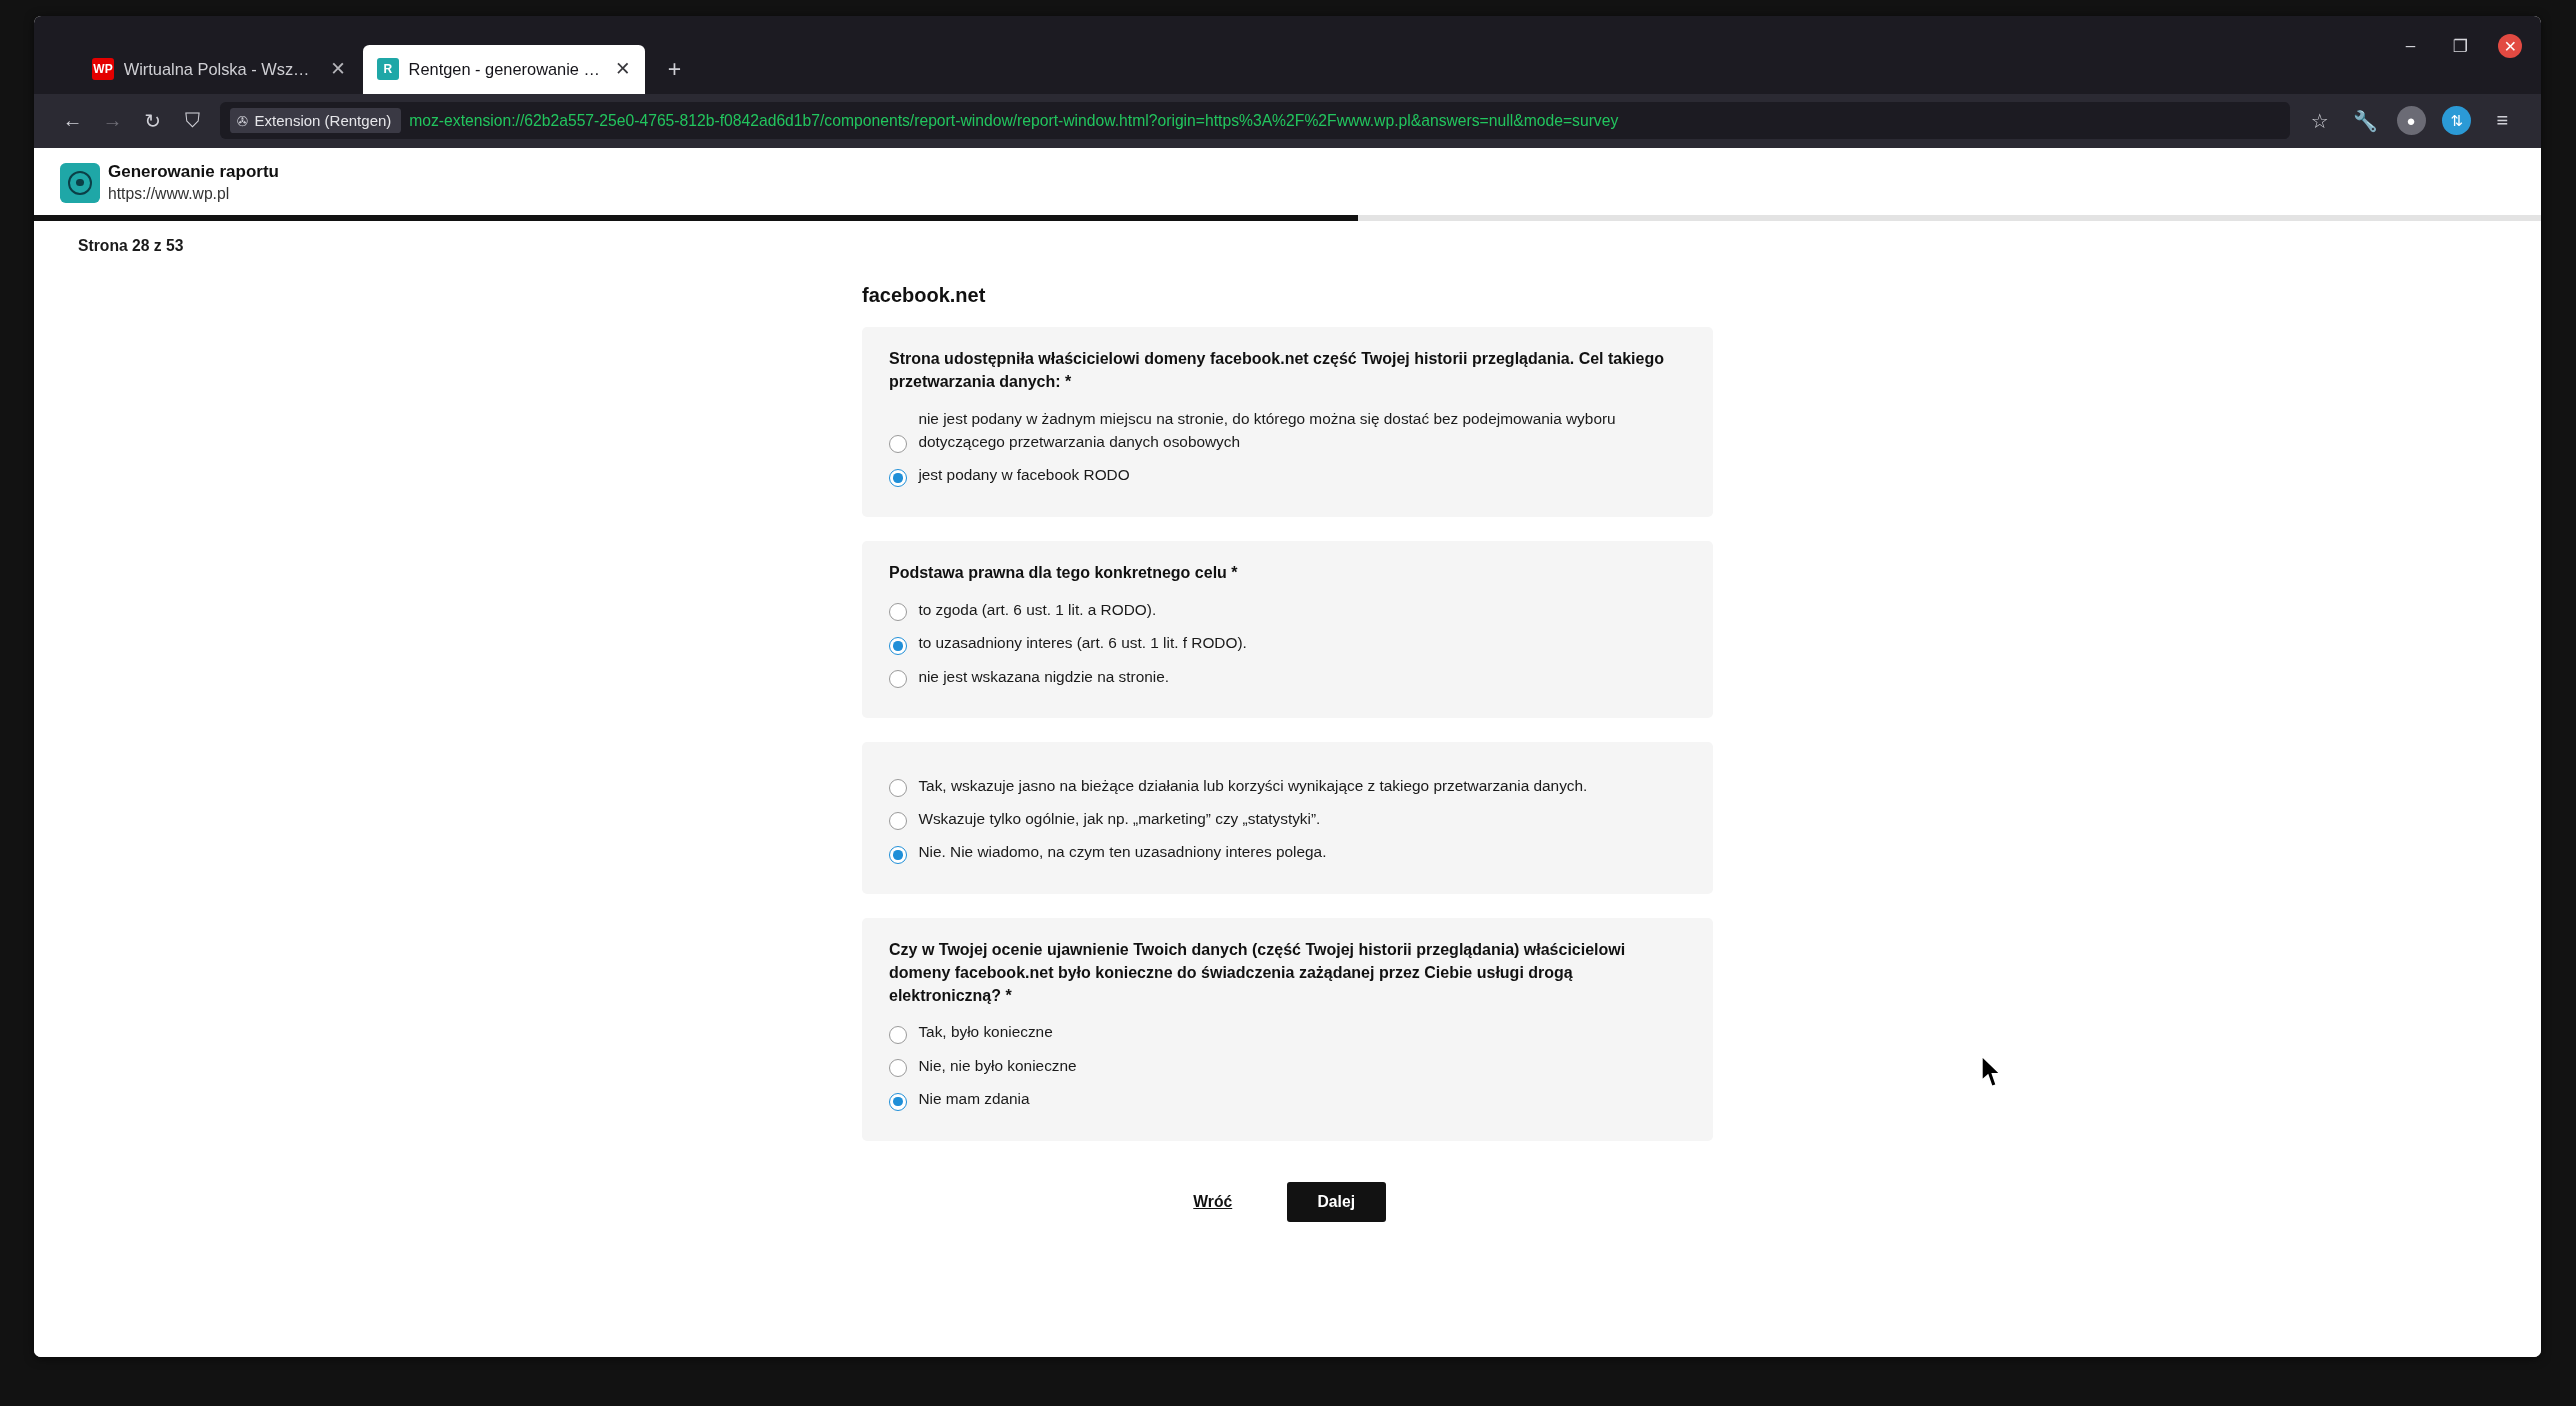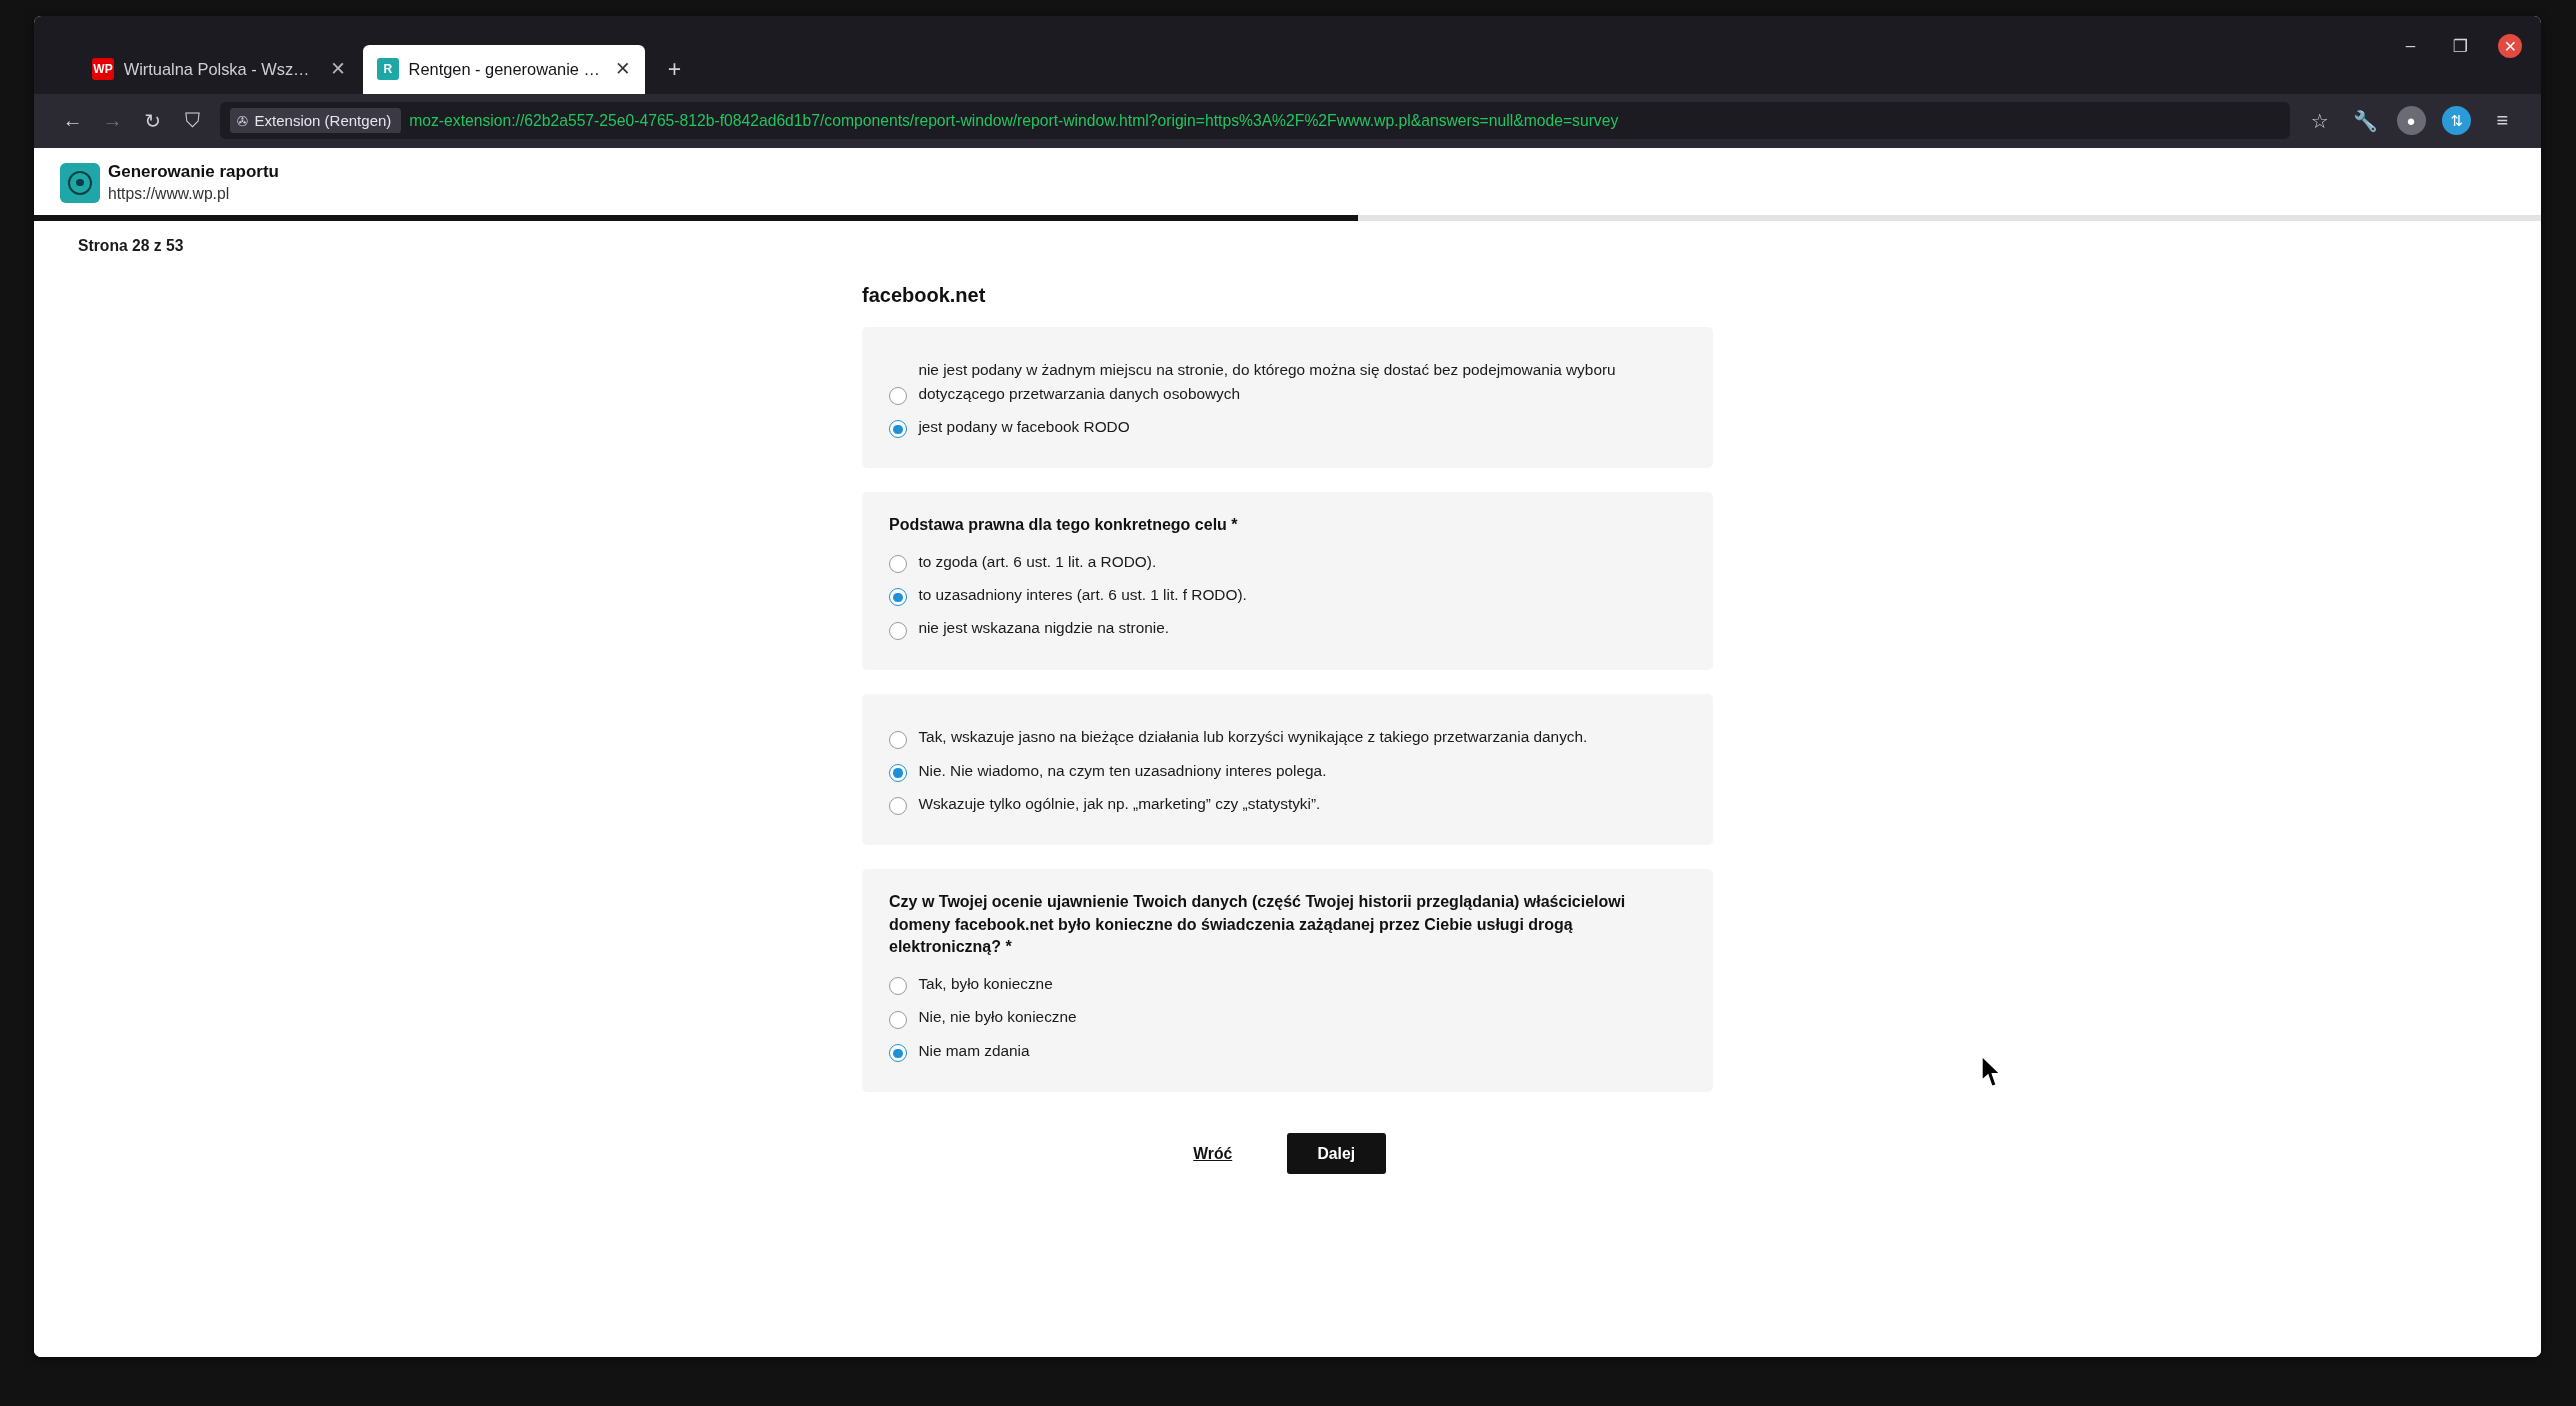--- a/index.html
+++ b/index.html
@@ -368,20 +368,21 @@
       <div class="progress-track">
         <div class="progress-fill" style="width:52.8%"></div>
       </div>
 
       <div class="page-counter">Strona 28 z 53</div>
 
       <div class="survey">
         <div class="survey-domain">facebook.net</div>
 
         <div class="qcard">
+          <div class="qtext">Strona udostępniła właścicielowi domeny facebook.net część Twojej historii przeglądania. Cel takiego przetwarzania danych: *</div>
           <div class="opt">
             <span class="radio"></span>
             <span class="opt-label">nie jest podany w żadnym miejscu na stronie, do którego można się dostać bez podejmowania wyboru dotyczącego przetwarzania danych osobowych</span>
           </div>
           <div class="opt">
             <span class="radio checked"></span>
             <span class="opt-label">jest podany w facebook RODO</span>
           </div>
         </div>
 
@@ -400,26 +401,26 @@
             <span class="opt-label">nie jest wskazana nigdzie na stronie.</span>
           </div>
         </div>
 
         <div class="qcard">
           <div class="opt">
             <span class="radio"></span>
             <span class="opt-label">Tak, wskazuje jasno na bieżące działania lub korzyści wynikające z takiego przetwarzania danych.</span>
           </div>
           <div class="opt">
+            <span class="radio"></span>
+            <span class="opt-label">Wskazuje tylko ogólnie, jak np. „marketing” czy „statystyki”.</span>
+          </div>
+          <div class="opt">
             <span class="radio checked"></span>
             <span class="opt-label">Nie. Nie wiadomo, na czym ten uzasadniony interes polega.</span>
-          </div>
-          <div class="opt">
-            <span class="radio"></span>
-            <span class="opt-label">Wskazuje tylko ogólnie, jak np. „marketing” czy „statystyki”.</span>
           </div>
         </div>
 
         <div class="qcard">
           <div class="qtext">Czy w Twojej ocenie ujawnienie Twoich danych (część Twojej historii przeglądania) właścicielowi domeny facebook.net było konieczne do świadczenia zażądanej przez Ciebie usługi drogą elektroniczną? *</div>
           <div class="opt">
             <span class="radio"></span>
             <span class="opt-label">Tak, było konieczne</span>
           </div>
           <div class="opt">

